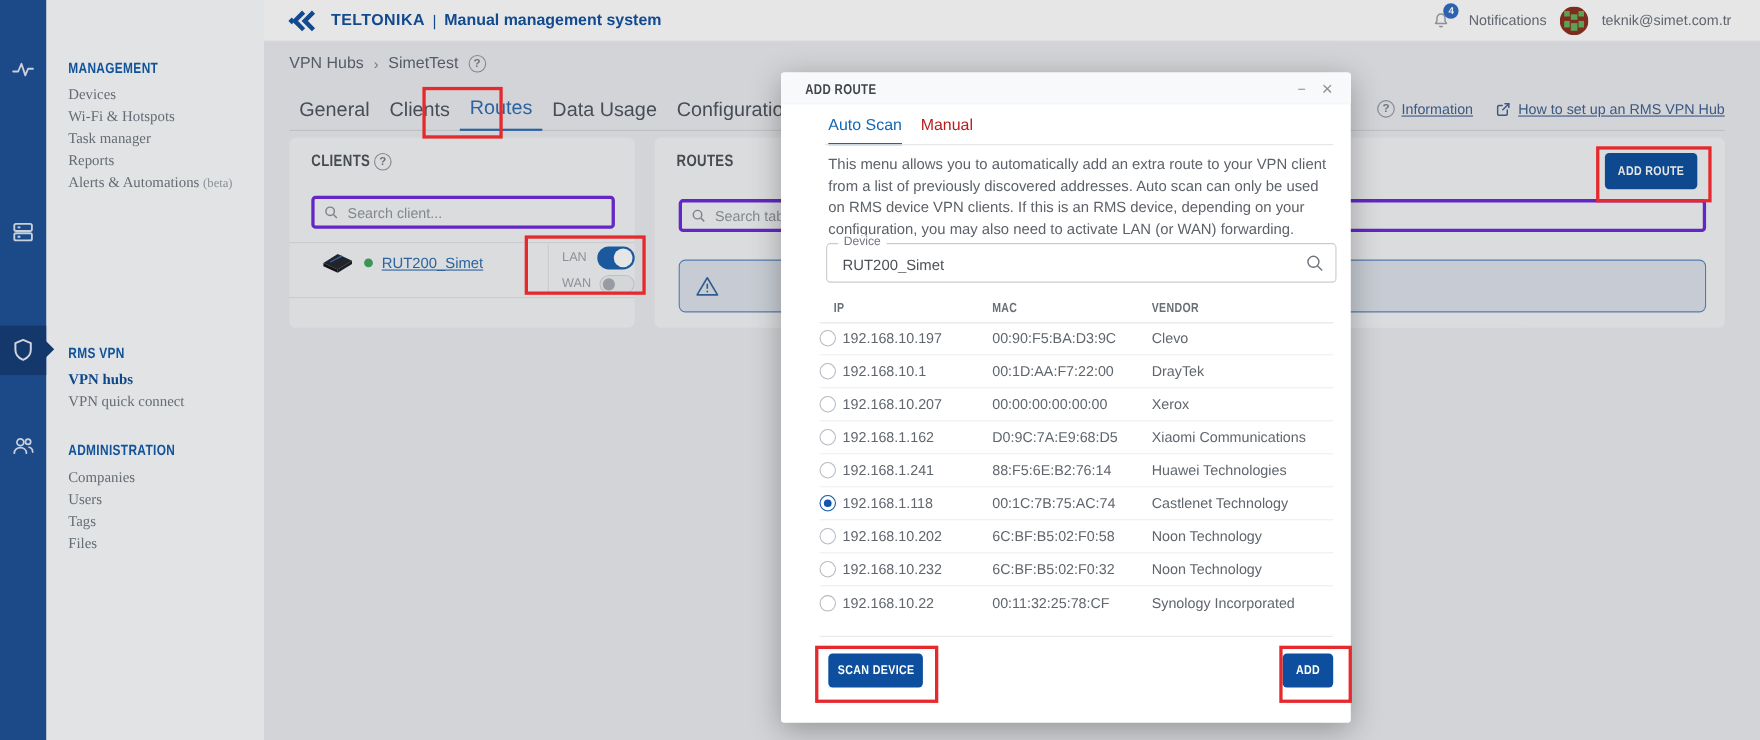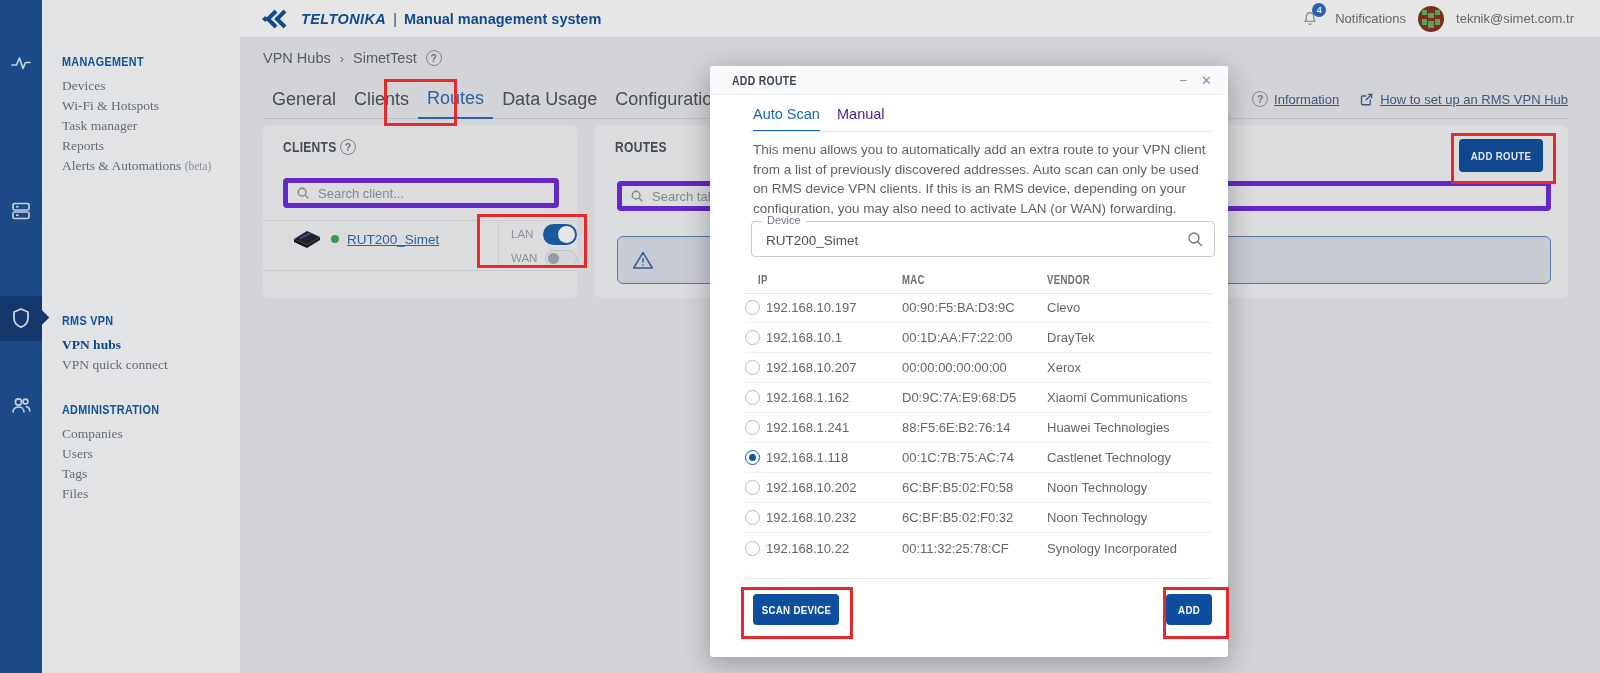--- a/index.html
+++ b/index.html
@@ -22,21 +22,21 @@
   .sec ul{list-style:none;margin:7px 0 0 0;padding:0;font-family:Liberation Serif, serif;}
   .sec li{line-height:20px;font-size:13.5px;color:#6e7680;cursor:pointer;}
   .sec li.active{color:#0c4c97;font-weight:700;}
   .beta{font-size:11.5px;color:#9aa0a6;}
 
   
   .topbar{position:absolute;left:240px;top:0;width:1360px;height:38px;background:#fff;
           border-bottom:1px solid #e8e9eb;display:flex;align-items:center;justify-content:space-between;
           padding:0 26px 0 22px;box-sizing:border-box;z-index:1;}
   .brandbox{display:flex;align-items:center;gap:7px;}
-  .brand{color:#11509c;font-weight:700;font-style:italic;font-size:14.5px;letter-spacing:.4px;}
+  .brand{color:#11509c;font-weight:700;font-size:14.5px;letter-spacing:.4px;}
   .brand-sep{color:#11509c;font-weight:400;font-size:14px;}
   .apptitle{color:#11509c;font-weight:700;font-size:14.5px;}
   .userbox{display:flex;align-items:center;gap:12px;}
   .bellwrap{position:relative;width:26px;height:26px;display:flex;align-items:center;justify-content:center;}
   .badge{position:absolute;top:-3px;right:-3px;width:14px;height:14px;border-radius:50%;background:#2f6cc0;
          color:#fff;font-size:9px;font-weight:700;display:flex;align-items:center;justify-content:center;}
   .ntext,.email{color:#6a7078;font-size:13px;}
 
   
   .breadcrumb{position:absolute;left:263px;top:46px;height:24px;display:flex;align-items:center;gap:9px;
@@ -49,21 +49,21 @@
   .tab.active{color:#2e6cb2;border-bottom:2px solid #2e6cb2;margin-bottom:-1px;}
   .helplinks{position:absolute;right:0;top:0;height:38px;display:flex;align-items:center;gap:20px;}
   .hlink{display:flex;align-items:center;gap:6px;color:#3f618f;font-size:13px;cursor:pointer;}
   .hlink span{text-decoration:underline;}
 
   
   .panel{position:absolute;top:125px;background:#f3f4f5;border-radius:6px;}
   .clients{left:263px;width:314px;height:173px;}
   .routes{left:595px;width:973px;height:173px;}
   .ptitle{position:absolute;left:20px;top:13px;display:flex;align-items:center;gap:2px;color:#4b5157;font-size:15px;}
-  .searchbox{position:absolute;height:30px;border:5px solid #6d28d9;border-radius:4px;display:flex;align-items:center;
+  .searchbox{position:absolute;height:30px;border:3px solid #6d28d9;border-radius:4px;display:flex;align-items:center;
              padding:0 8px;gap:6px;box-sizing:border-box;background:#f3f4f5;}
   .searchbox input{border:none;outline:none;background:transparent;font-size:13px;color:#5d6269;width:100%;
                    font-family:"Liberation Sans",sans-serif;}
   .searchbox input::placeholder{color:#8f959c;}
   .c-search{left:20px;top:53px;width:276px;}
   .r-search{left:22px;top:56px;width:934px;}
   .cdiv{position:absolute;left:0;right:0;border-top:1px solid #e0e1e3;}
   .devrow{position:absolute;left:0;right:0;top:95px;height:50px;}
   .devleft{position:absolute;left:28px;top:6px;display:flex;align-items:center;gap:8px;}
   .gdot{width:8px;height:8px;border-radius:50%;background:#3fa45b;}
@@ -87,21 +87,21 @@
   .dim{position:absolute;inset:0;background:rgba(25,30,40,.11);z-index:40;pointer-events:none;}
 
   
   .modal{position:absolute;left:710px;top:66px;width:518px;height:591px;background:#fff;border-radius:3px;
          box-shadow:0 6px 28px rgba(0,0,0,.30);z-index:50;}
   .mtitlebar{position:absolute;left:0;top:0;right:0;height:28px;background:#f8f9fb;border-bottom:1px solid #ebedef;
              display:flex;align-items:center;justify-content:space-between;padding:0 16px 0 22px;border-radius:3px 3px 0 0;}
   .mtitle{color:#40454b;font-size:13px;}
   .mwin{display:flex;gap:14px;color:#8a9097;font-size:13px;}
   .mwin span{cursor:pointer;}
-  .mtab{position:absolute;top:40px;font-size:14.5px;color:#4c1d95;cursor:pointer;padding-bottom:8px;}
+  .mtab{position:absolute;top:40px;font-size:14.5px;color:#b91c1c;cursor:pointer;padding-bottom:8px;}
   .mtab.active{color:#1467b5;border-bottom:2px solid #1467b5;}
   .mtabline{position:absolute;left:40px;right:16px;top:65px;border-top:1px solid #e3e5e7;}
   .mdesc{position:absolute;left:43px;top:74px;width:462px;font-size:13.5px;line-height:19.5px;color:#5d6269;}
   .dfield{position:absolute;left:41px;top:155px;width:464px;height:36px;border:1px solid #c9cbce;border-radius:4px;
           box-sizing:border-box;}
   .dfield .flabel{position:absolute;left:10px;top:-8px;background:#fff;padding:0 5px;font-size:11px;color:#71767d;}
   .dfield input{position:absolute;left:12px;top:0;width:410px;height:100%;border:none;outline:none;font-size:13.5px;
                 color:#4c5157;background:transparent;font-family:"Liberation Sans",sans-serif;}
   .dfield .fsearch{position:absolute;right:10px;top:8px;}
   .mthead{position:absolute;left:35px;right:16px;top:200px;height:27px;border-bottom:1px solid #e2e4e6;

